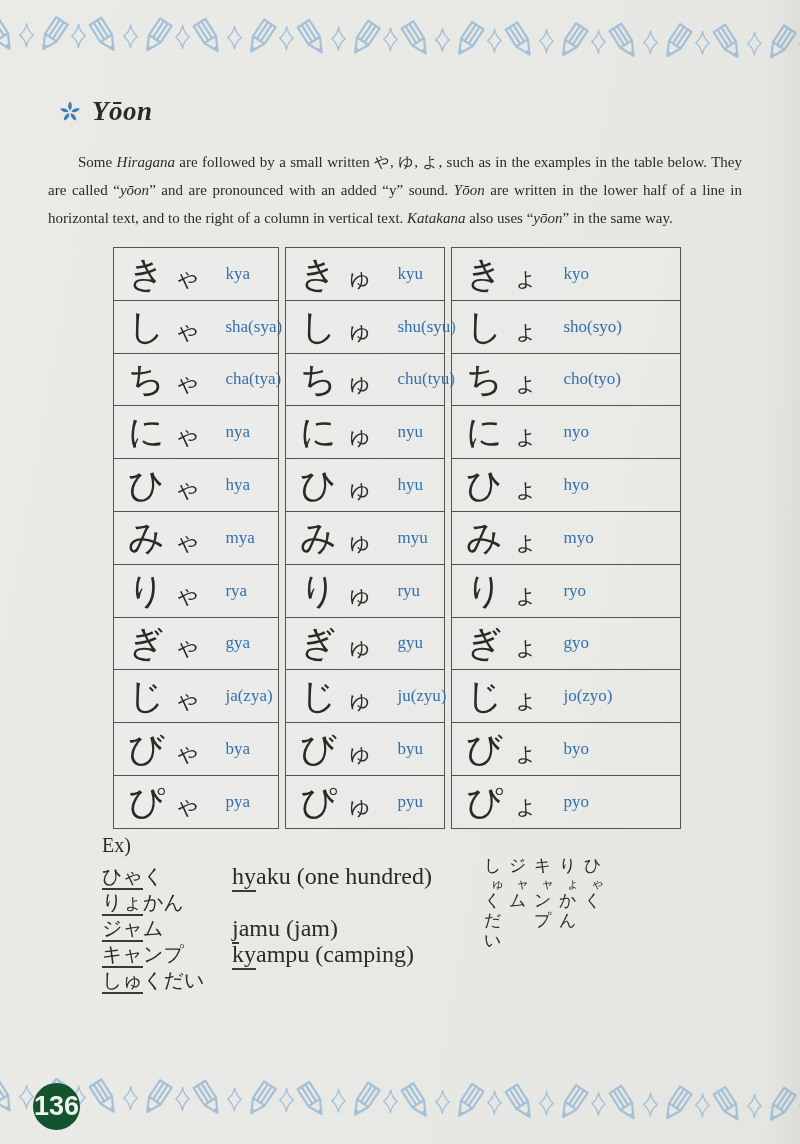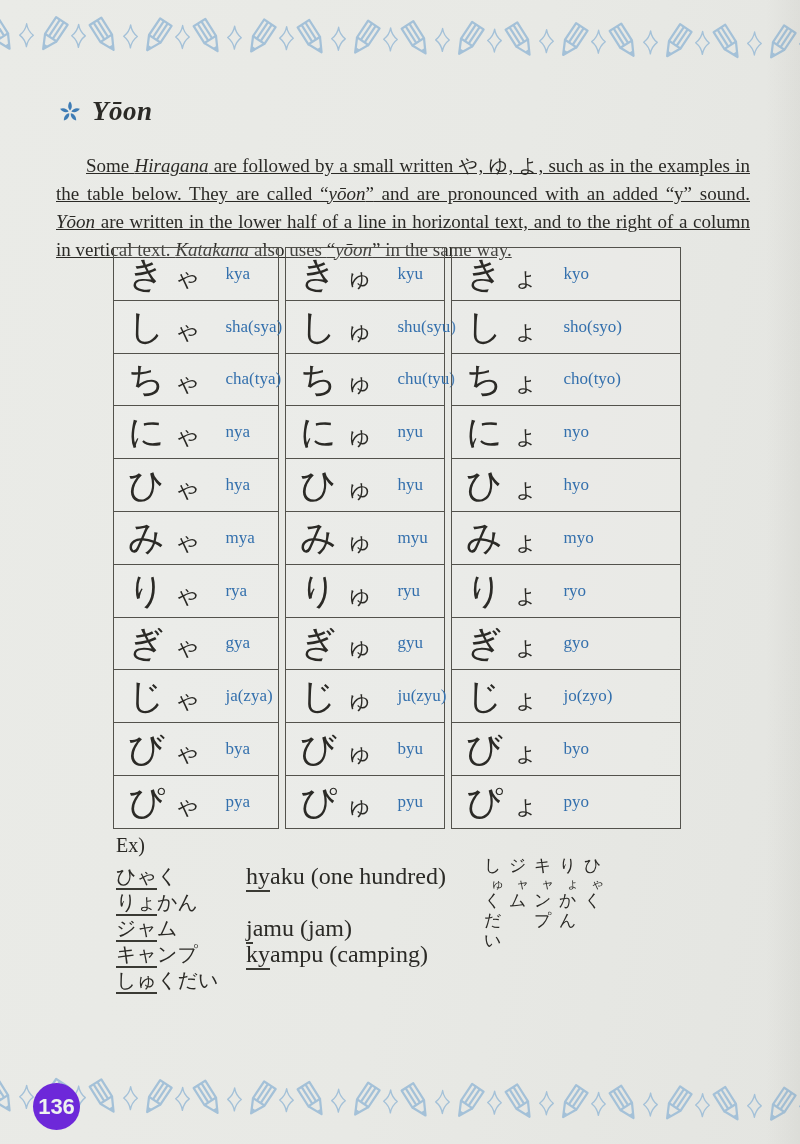--- a/index.html
+++ b/index.html
@@ -31,63 +31,63 @@
   .sparkle-wrap{flex:0 0 auto;color:#a4c1d8;line-height:0;}
   .sparkle-svg{width:17px;height:27px;display:block;}
 
   
   .title-row{position:absolute;left:57px;top:96px;display:flex;align-items:center;gap:9px;}
   .flower-svg{width:26px;height:26px;color:#3e7cb5;display:block;}
   .page-title{font-size:27px;font-weight:bold;font-style:italic;margin:0;letter-spacing:0.5px;}
 
   
   .intro{
-    position:absolute;left:56px;top:133px;width:694px;
-    font-size:19px;line-height:28px;text-align:justify;text-indent:30px;text-decoration:underline;
+    position:absolute;left:48px;top:133px;width:694px;
+    font-size:15px;line-height:28px;text-align:justify;text-indent:30px;
   }
 
   
   .yoon-table{position:absolute;left:113px;top:247px;display:flex;gap:6px;}
   .tcol{display:flex;flex-direction:column;border-top:1px solid #53524c;}
   .tcol-1{width:166px;}
   .tcol-2{width:160px;}
   .tcol-3{width:230px;}
   .tcell{
     box-sizing:border-box;height:52.8px;
     border:1px solid #53524c;border-top:none;
     display:flex;align-items:center;padding-left:14px;
     background:rgba(255,255,255,0.12);
   }
   .kana-pair{display:flex;align-items:baseline;}
   .kana{font-size:36px;line-height:1;}
   .small-kana{font-size:25px;line-height:1;margin-left:10px;}
   .romaji{font-size:17px;color:#3470ad;margin-left:25px;white-space:nowrap;}
 
   
-  .examples{position:absolute;left:116px;top:834px;}
+  .examples{position:absolute;left:102px;top:834px;}
   .ex-label{font-size:20px;margin-bottom:6px;}
   .ex-row{display:flex;align-items:center;height:26px;}
   .ex-kana{width:130px;font-size:20px;white-space:nowrap;}
   .ex-romaji{font-size:24px;white-space:nowrap;}
   .u{border-bottom:2px solid #3a3a34;padding-bottom:1px;}
 
   
   .vertical-examples{
     position:absolute;left:484px;top:856px;
     display:flex;flex-direction:row-reverse;justify-content:flex-start;gap:7px;
   }
   .v-col{display:flex;flex-direction:column;width:18px;align-items:flex-start;}
   .v-char{font-size:17px;line-height:20px;}
   .v-small{font-size:13px;line-height:15px;margin-left:7px;}
 
   
   .page-badge{
     position:absolute;left:33px;top:1083px;width:47px;height:47px;border-radius:50%;
-    background:#6d28d9;color:#eef2f0;display:flex;align-items:center;justify-content:center;
-    font-family:"Liberation Sans", sans-serif;font-size:22px;font-weight:bold;z-index:5;
+    background:#14532d;color:#eef2f0;display:flex;align-items:center;justify-content:center;
+    font-family:"Liberation Sans", sans-serif;font-size:27px;font-weight:bold;z-index:5;
   }
 </style>
 </head>
 <body>
 
 <div class="border-strip top" id="border-top">
   <span class="pencil-wrap">
     <svg class="pencil-svg tilt-l" viewBox="0 0 20 32" aria-hidden="true">
       <g fill="none" stroke="currentColor" stroke-width="1.8" stroke-linejoin="round">
         <path d="M4.5 2.5 h11 v16 h-11 z"></path>

